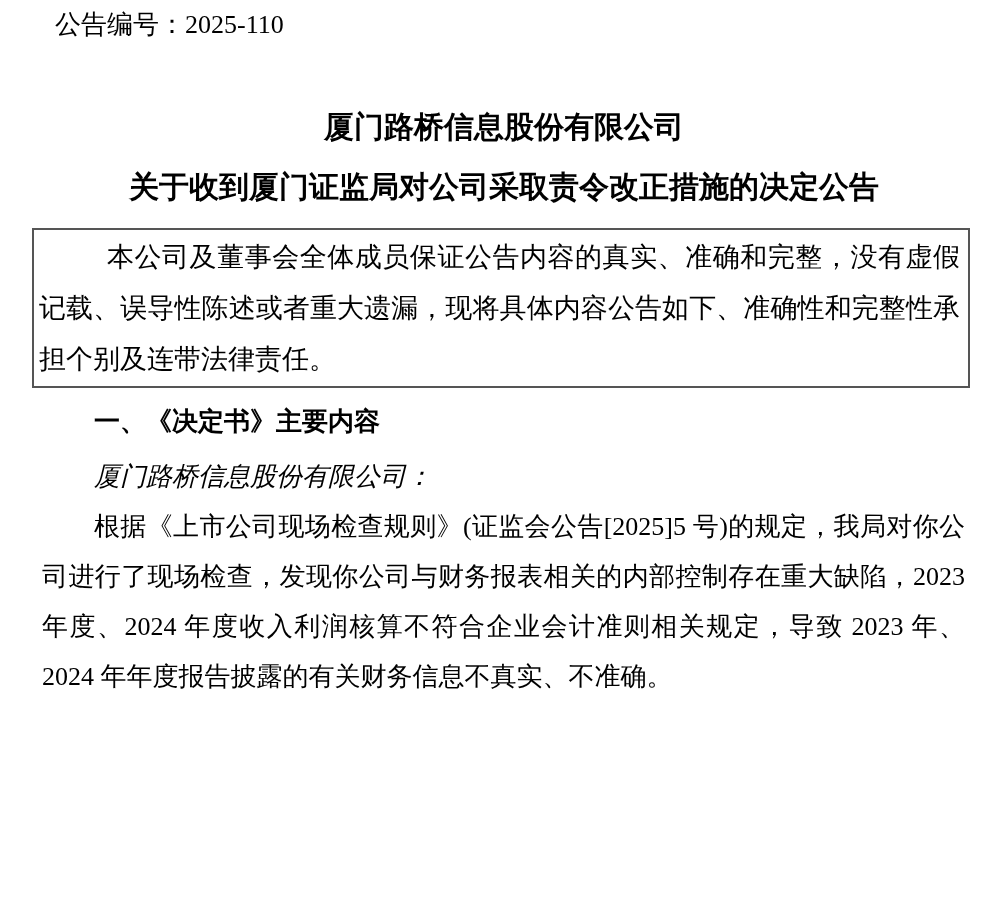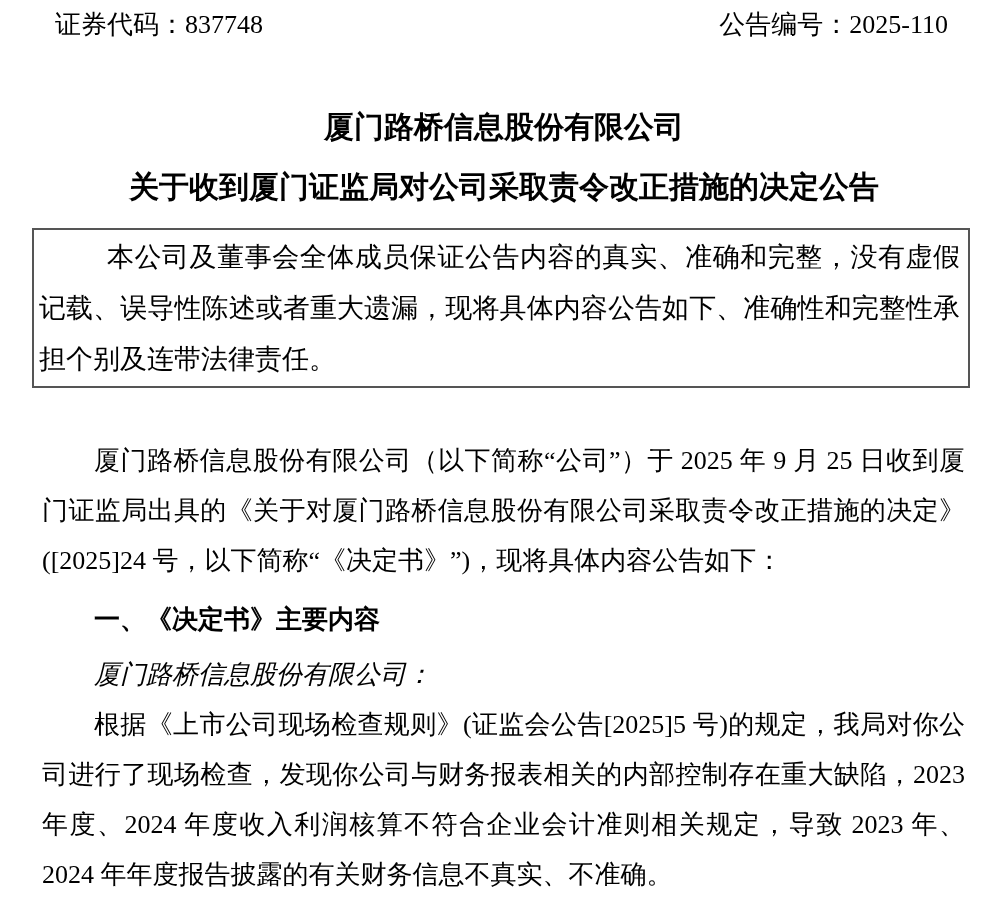--- a/index.html
+++ b/index.html
@@ -79,33 +79,31 @@
     margin-top: 6px;
     font-style: italic;
   }
 </style>
 </head>
 <body>
 
 <div class="page">
 
   <div class="doc-header">
-    <span class="hseg"><span>证券代码：</span><span>837748</span></span>
     <span class="hseg"><span>公告编号：</span><span>2025-110</span></span>
   </div>
 
   <h1 class="doc-title">厦门路桥信息股份有限公司</h1>
 
   <h2 class="doc-subtitle">关于收到厦门证监局对公司采取责令改正措施的决定公告</h2>
 
   <div class="statement-box">
     <p class="box-text">本公司及董事会全体成员保证公告内容的真实、准确和完整，没有虚假记载、误导性陈述或者重大遗漏，现将具体内容公告如下、准确性和完整性承担个别及连带法律责任。</p>
   </div>
 
-  <p class="para first">厦门路桥信息股份有限公司（以下简称“公司”）于 2025 年 9 月 25 日收到厦门证监局出具的《关于对厦门路桥信息股份有限公司采取责令改正措施的决定》([2025]24 号，以下简称“《决定书》”)，现将具体内容公告如下：</p>
 
   <p class="para heading">一、《决定书》主要内容</p>
 
   <p class="para salutation">厦门路桥信息股份有限公司：</p>
 
   <p class="para">根据《上市公司现场检查规则》(证监会公告[2025]5 号)的规定，我局对你公司进行了现场检查，发现你公司与财务报表相关的内部控制存在重大缺陷，2023 年度、2024 年度收入利润核算不符合企业会计准则相关规定，导致 2023 年、2024 年年度报告披露的有关财务信息不真实、不准确。</p>
 
 </div>
 
 </body></html>

